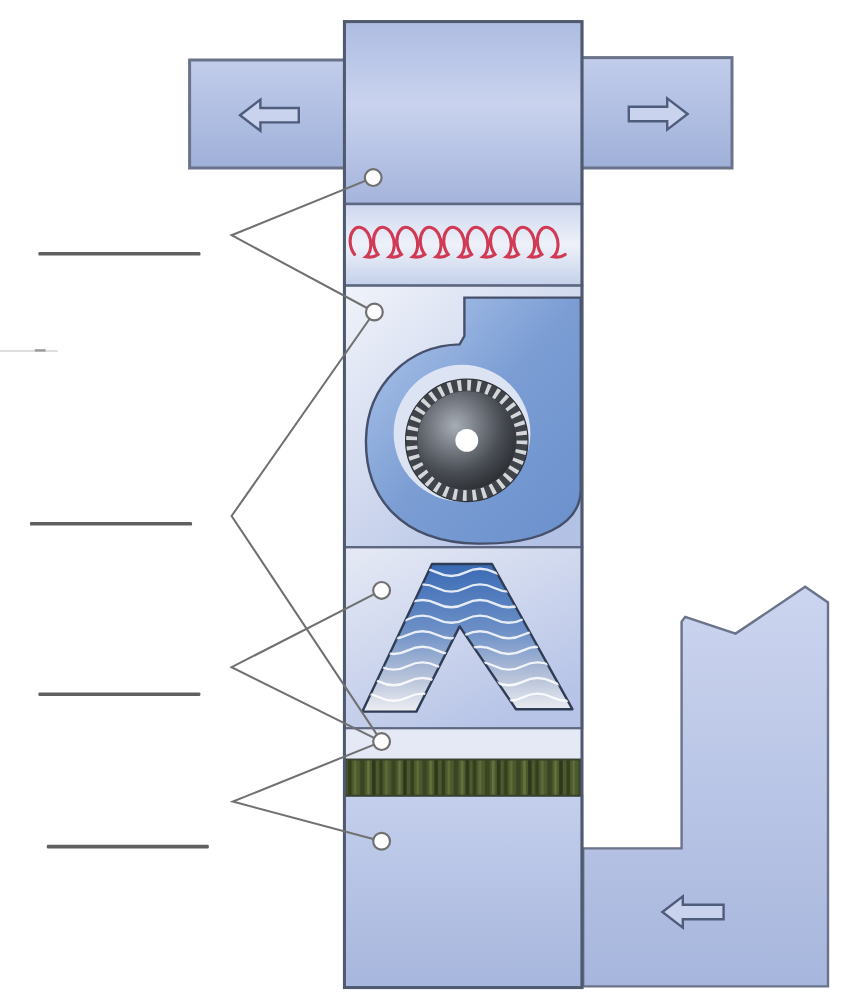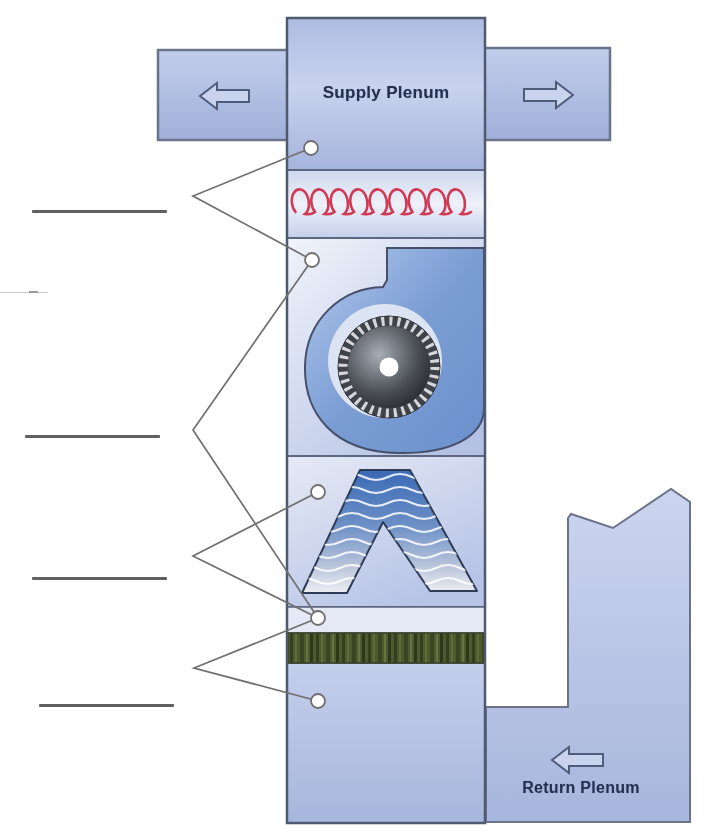--- a/index.html
+++ b/index.html
@@ -173,22 +173,20 @@
 
   <g fill="#fdfdfd" class="callout" stroke-width="1.8">
     <circle cx="311" cy="148" r="7"></circle>
     <circle cx="312" cy="260" r="7"></circle>
     <circle cx="318" cy="492" r="7"></circle>
     <circle cx="318" cy="618" r="7"></circle>
     <circle cx="318" cy="701" r="7"></circle>
   </g>
 </svg>
 
-<div id="supply-label" class="plenum-label">Supply Plenum</div>
-<div id="return-label" class="plenum-label">Return Plenum</div>
 
 <div id="blank-1" class="answer-blank"></div>
 <div id="blank-2" class="answer-blank"></div>
 <div id="blank-3" class="answer-blank"></div>
 <div id="blank-4" class="answer-blank"></div>
 
 <div id="faint-blank" class="faint-line"></div>
 <div id="faint-tick" class="faint-line"></div>
 
 </div>

